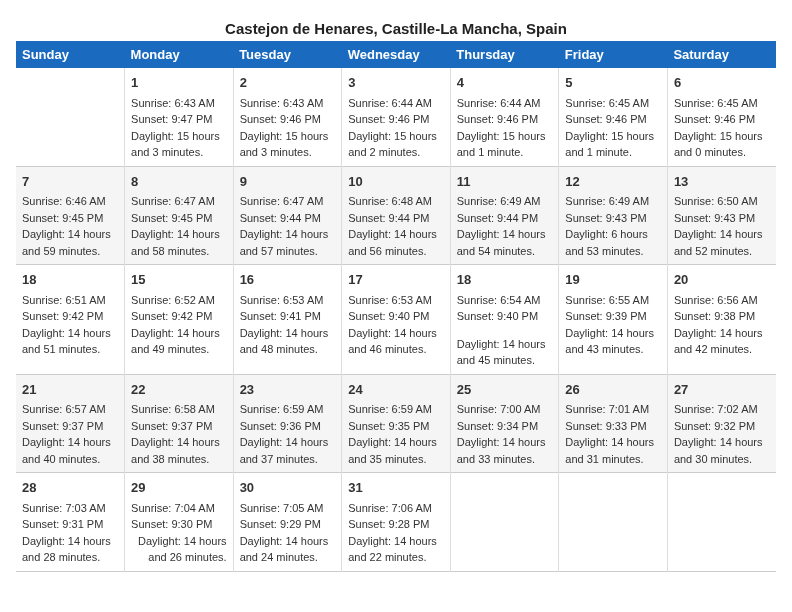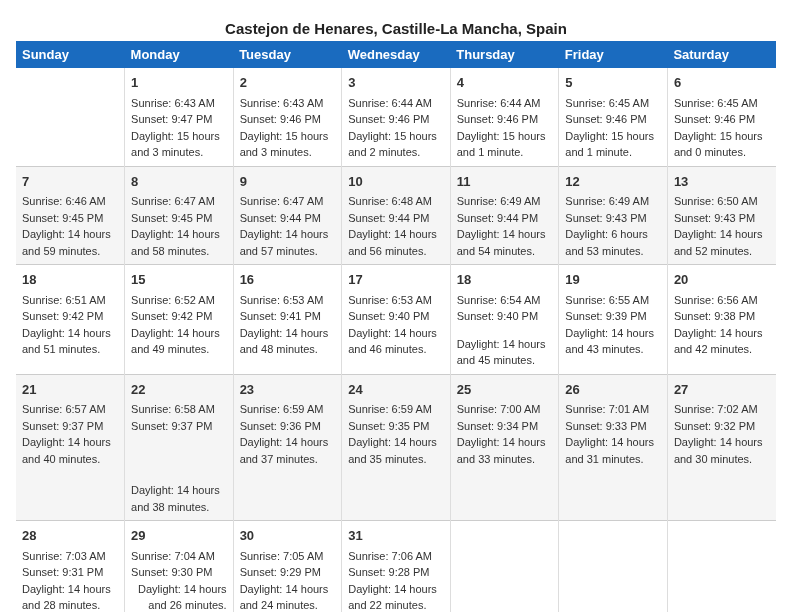--- a/index.html
+++ b/index.html
@@ -228,21 +228,21 @@
         <td>
           <span class="day-num">21</span>
           <span style="display: block;">Sunrise: 6:57 AM</span>
           <span style="display: block;">Sunset: 9:37 PM</span>
           <span style="display: block;">Daylight: 14 hours and 40 minutes.</span>
         </td>
         <td>
           <span class="day-num">22</span>
           <span style="display: block;">Sunrise: 6:58 AM</span>
           <span style="display: block;">Sunset: 9:37 PM</span>
-          <span style="display: block; margin-top: 48px;">Daylight: 14 hours and 38 minutes.</span>
+          <span style="display: block;">Daylight: 14 hours and 38 minutes.</span>
         </td>
         <td>
           <span class="day-num">23</span>
           <span style="display: block;">Sunrise: 6:59 AM</span>
           <span style="display: block;">Sunset: 9:36 PM</span>
           <span style="display: block;">Daylight: 14 hours and 37 minutes.</span>
         </td>
         <td>
           <span class="day-num">24</span>
           <span style="display: block;">Sunrise: 6:59 AM</span>

